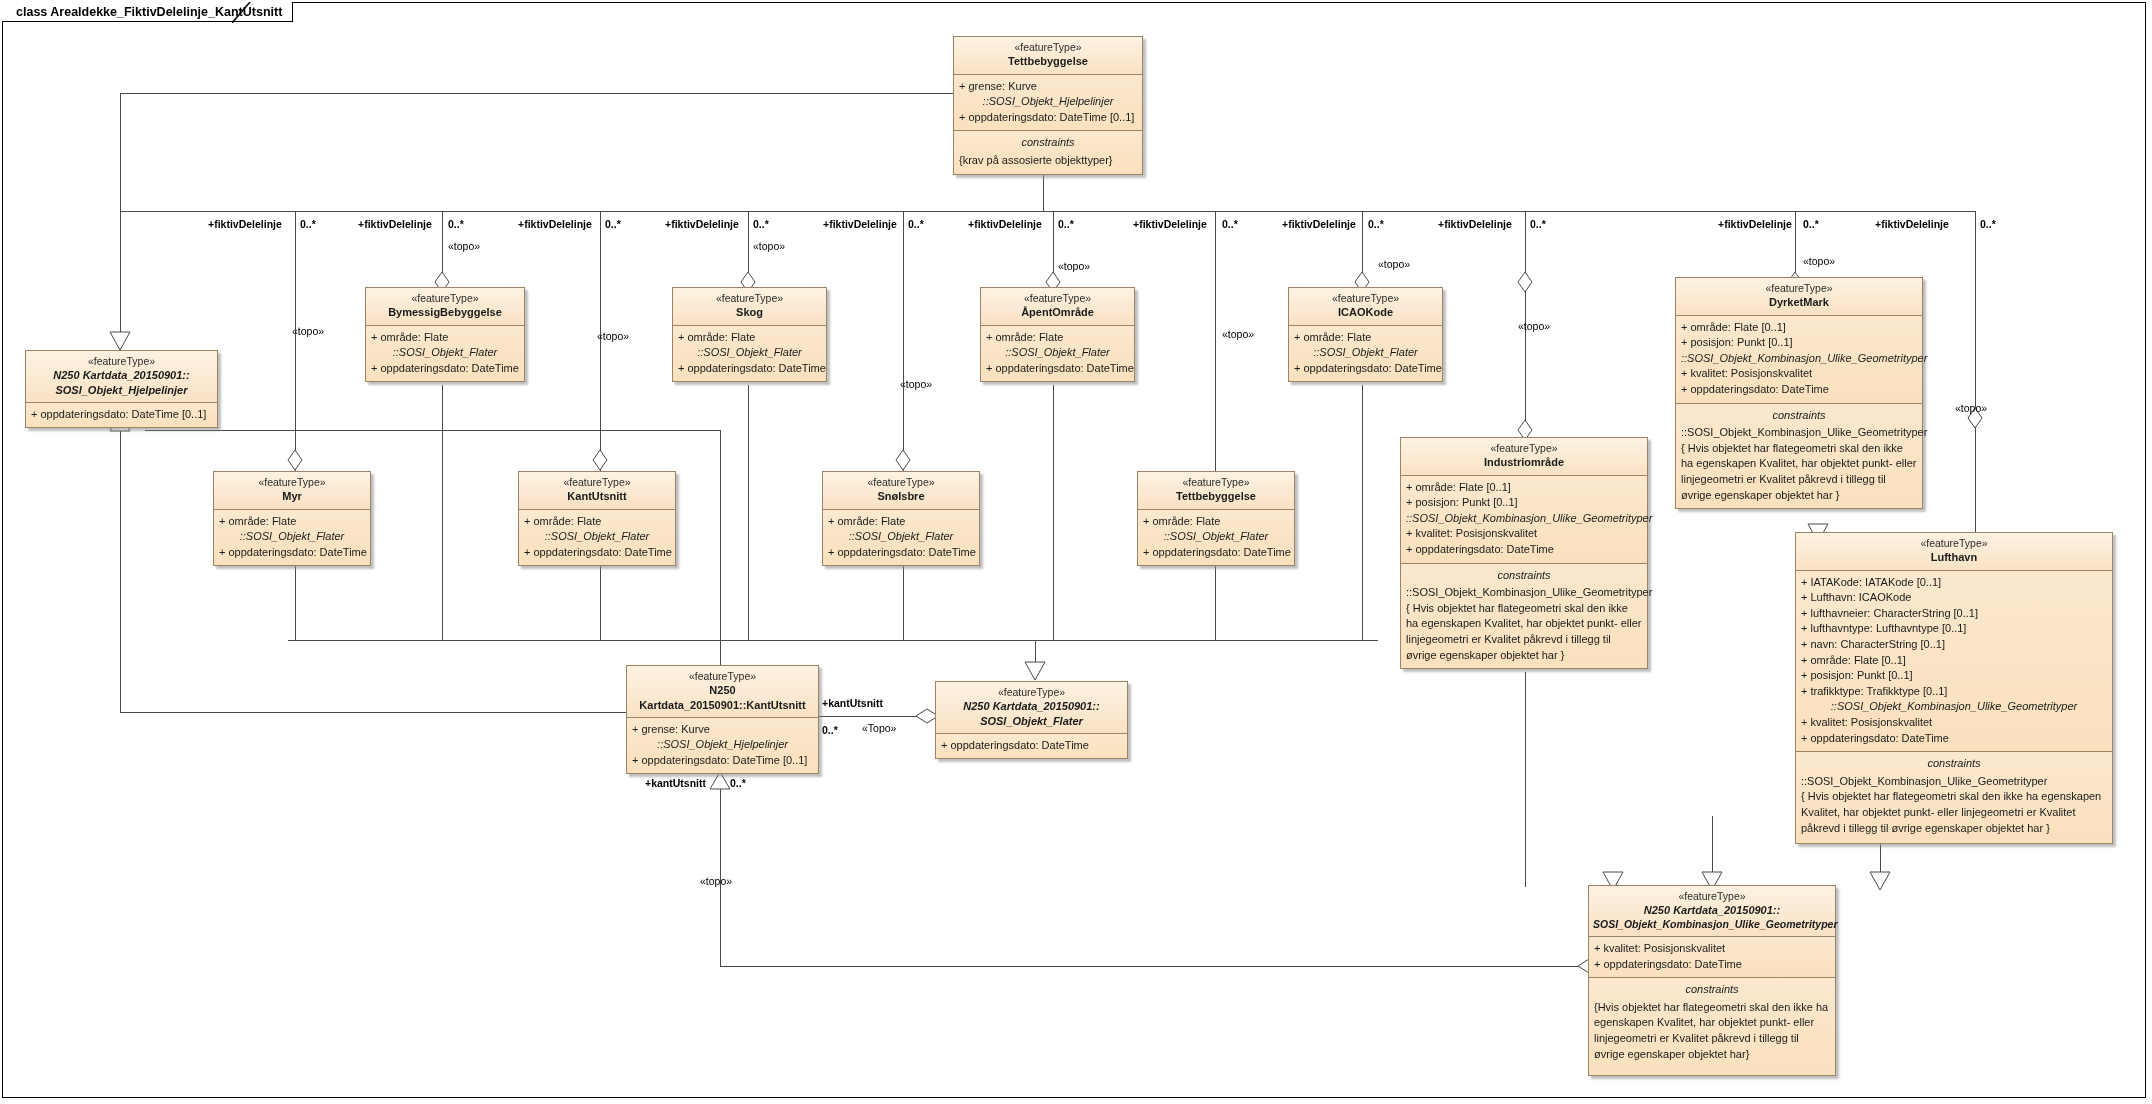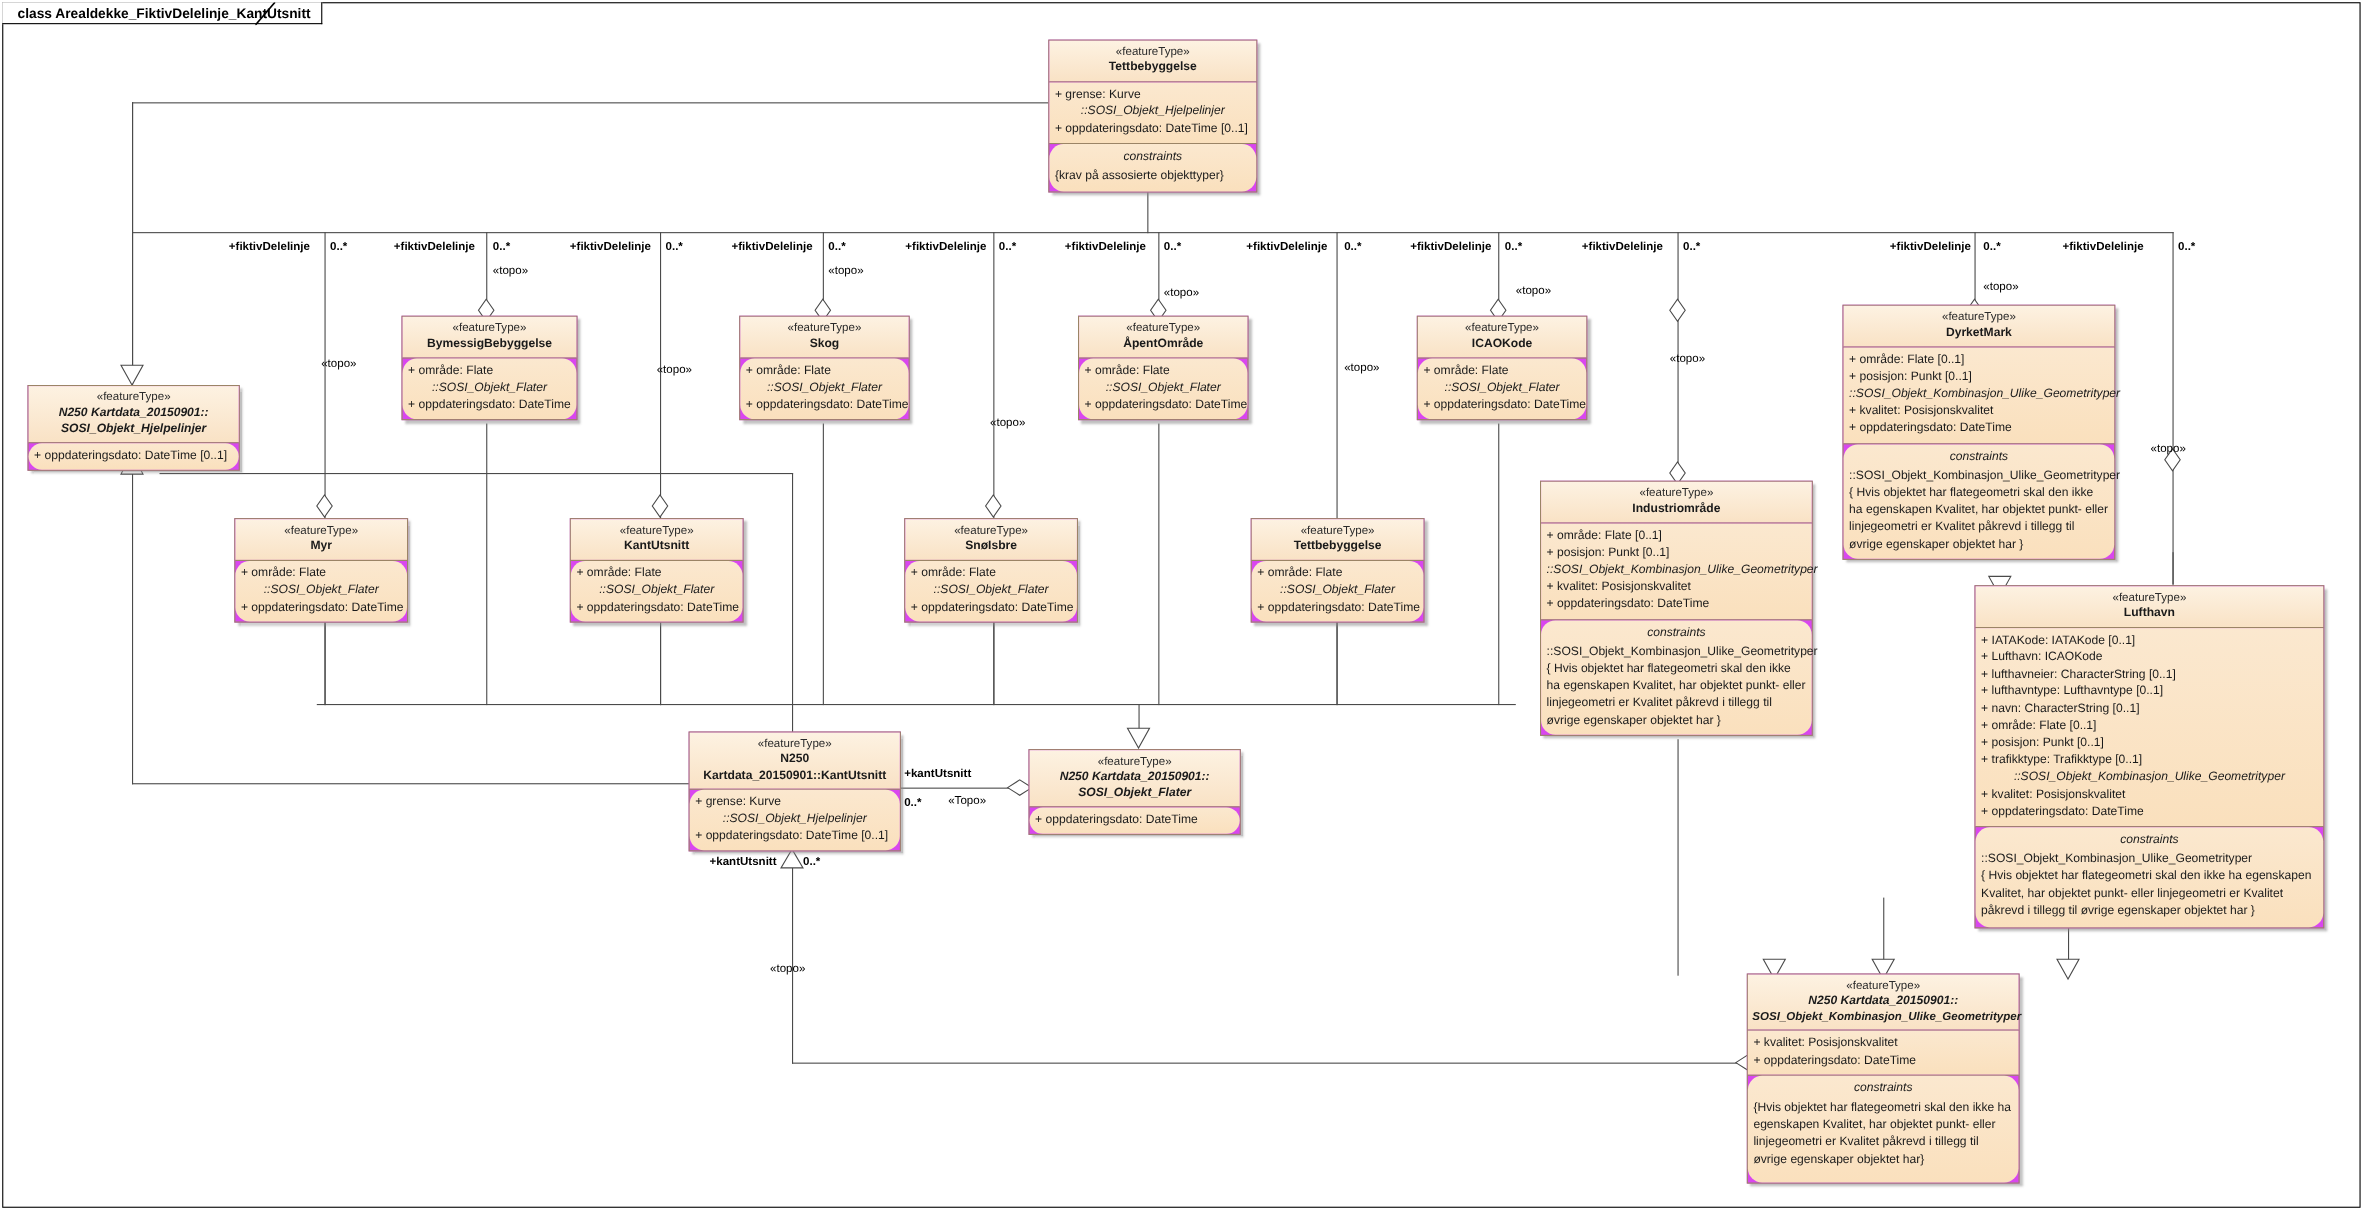--- a/index.html
+++ b/index.html
@@ -56,21 +56,21 @@
   }
   .uml .stereo{font-size:10.5px;color:#2b2b2b;display:block;}
   .uml .cname{font-weight:bold;display:block;}
   .uml .cname.ital{font-style:italic;}
   .uml .compart{
     padding:4px 5px 5px 5px;
     line-height:1.42;
     border-bottom:1px solid #9b8466;
     background:linear-gradient(to bottom,#fbe8cf 0%, #fae0bd 100%);
   }
-  .uml .compart:last-child{border-bottom:none;border-radius:13px;}
+  .uml .compart:last-child{border-bottom:none;}
   .uml .attr{white-space:nowrap;}
   .uml .inh{font-style:italic;white-space:nowrap;text-align:center;}
   .uml .ctitle{
     text-align:center;font-style:italic;display:block;margin-bottom:2px;
   }
   .uml .ctext{line-height:1.42;}
 
   
   .ln{position:absolute;background:#4a4a4a;}
   .ln.h{height:1px;}

